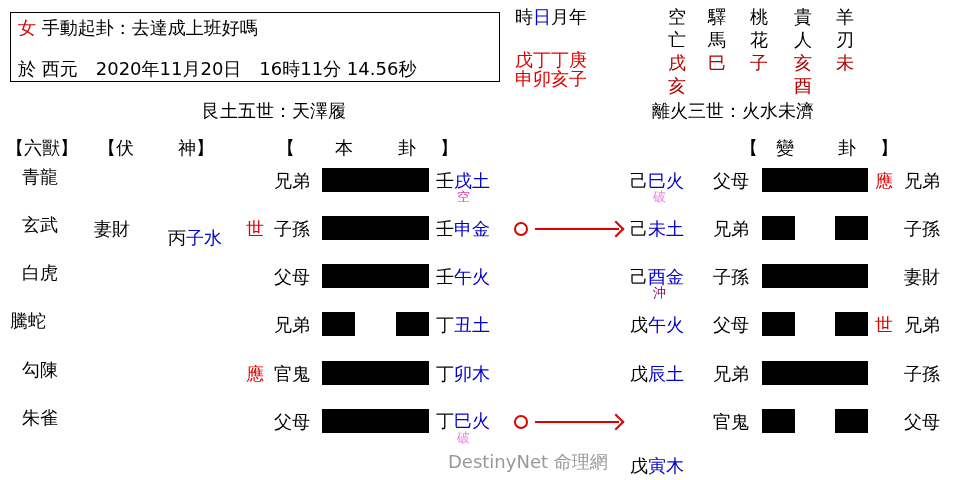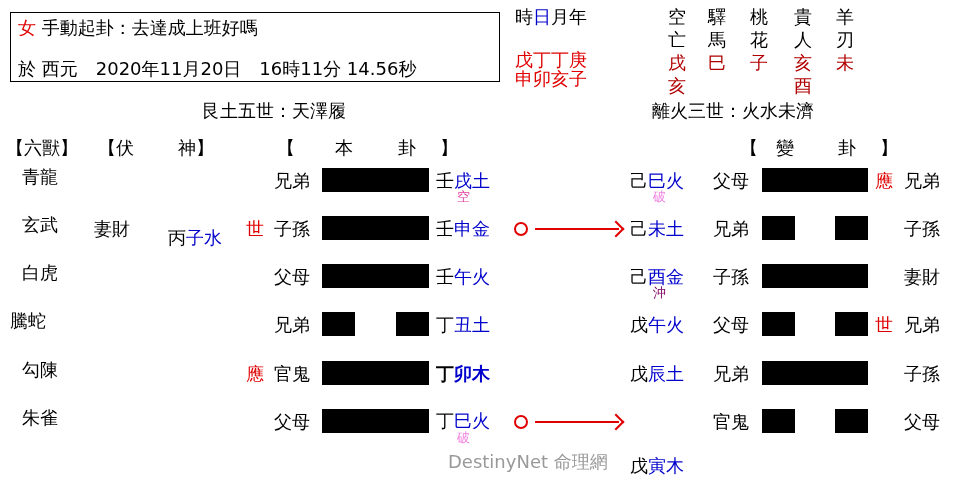--- a/index.html
+++ b/index.html
@@ -115,21 +115,21 @@
     <div class="abs" style="left:630px;top:316px;"><span>戊</span><span class="blue">午火</span></div>
     <div class="abs" style="left:713px;top:316px;">父母</div>
     <div class="bar" style="left:762px;top:312px;width:33px;"></div>
     <div class="bar" style="left:835px;top:312px;width:33px;"></div>
     <div class="abs red" style="left:875px;top:316px;">世</div>
     <div class="abs" style="left:904px;top:316px;">兄弟</div>
     <div class="abs" style="left:22px;top:361px;">勾陳</div>
     <div class="abs red" style="left:246px;top:365px;">應</div>
     <div class="abs" style="left:274px;top:365px;">官鬼</div>
     <div class="bar" style="left:322px;top:361px;width:107px;"></div>
-    <div class="abs" style="left:436px;top:365px;font-weight:bold;"><span>丁</span><span class="blue">卯木</span></div>
+    <div class="abs" style="left:436px;top:365px;"><span>丁</span><span class="blue">卯木</span></div>
     <div class="abs" style="left:630px;top:365px;"><span>戊</span><span class="blue">辰土</span></div>
     <div class="abs" style="left:713px;top:365px;">兄弟</div>
     <div class="bar" style="left:762px;top:361px;width:106px;"></div>
     <div class="abs" style="left:904px;top:365px;">子孫</div>
     <div class="abs" style="left:22px;top:409px;">朱雀</div>
     <div class="abs" style="left:274px;top:413px;">父母</div>
     <div class="bar" style="left:322px;top:409px;width:107px;"></div>
     <div class="abs" style="left:436px;top:413px;font-family:Liberation Mono, monospace;"><span>丁</span><span class="blue">巳火</span></div>
     <div class="abs lpink" style="left:457px;top:431px;">破</div>
     <div class="circle" style="left:514px;top:415px;"></div>

